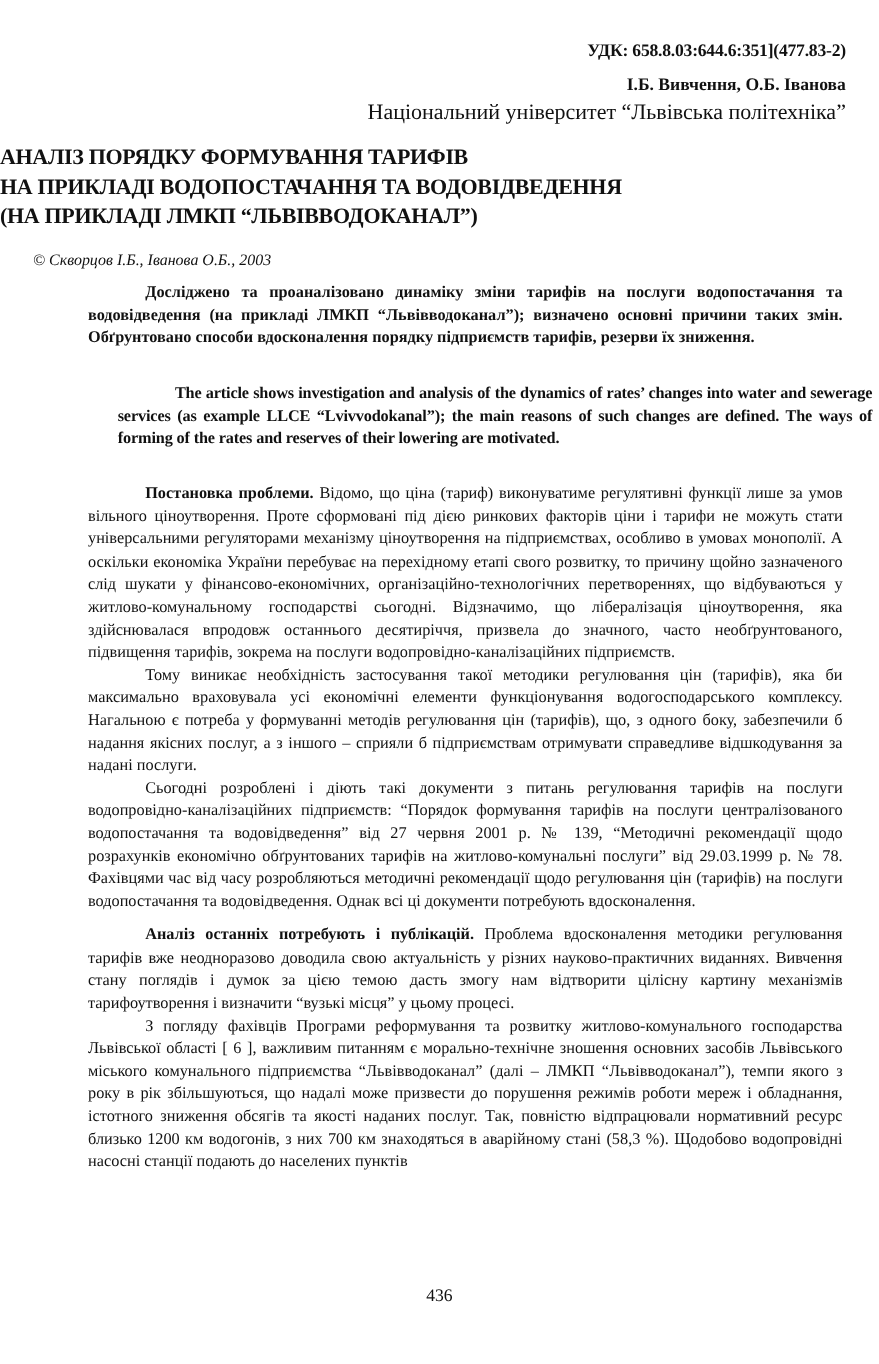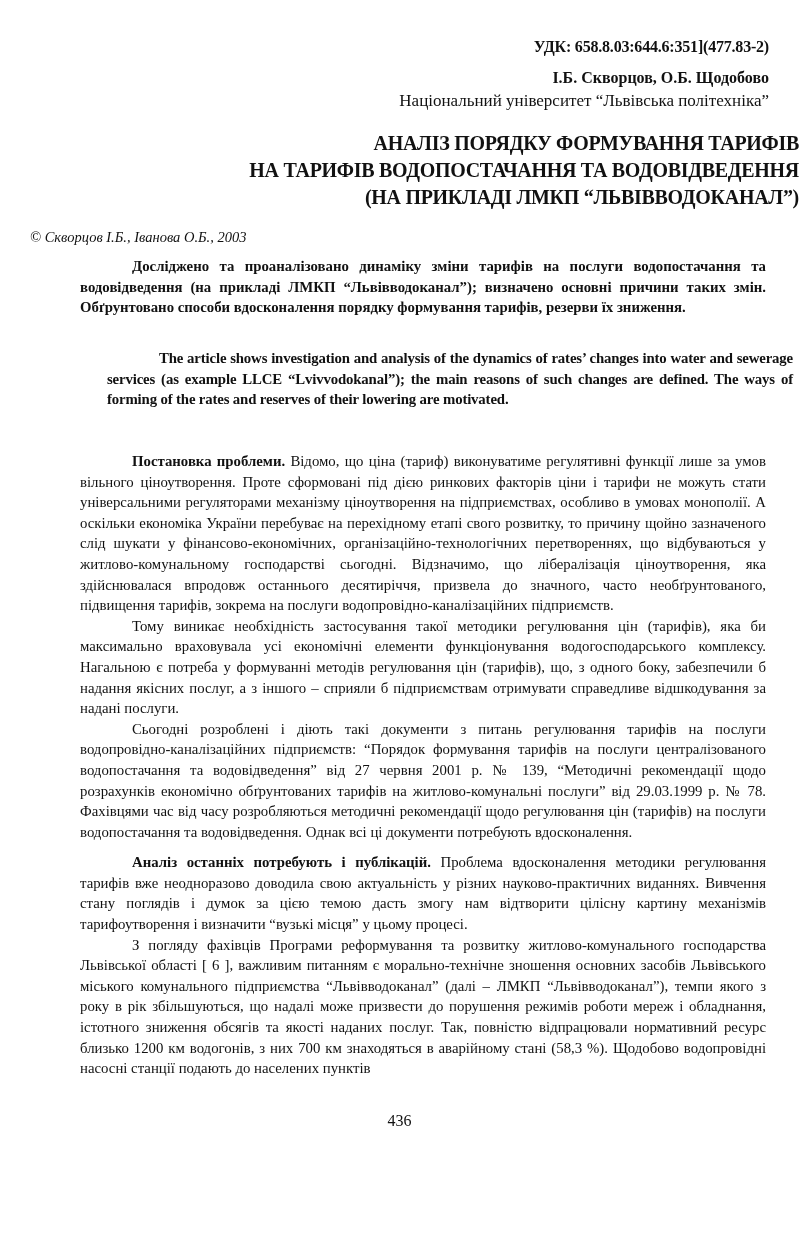--- a/index.html
+++ b/index.html
@@ -1,50 +1,50 @@
 <!DOCTYPE html>
 <html><head>
 <meta charset="utf-8">
 <style>
   html, body { margin: 0; padding: 0; background: #ffffff; }
   body { width: 799px; height: 1240px; position: relative; overflow: hidden; color: #111; font-family: "Liberation Serif", serif; }
   .page { position: absolute; left: 0; top: 0; width: 799px; height: 1240px; }
   .right-block { position: absolute; right: 30px; text-align: right; }
   .udc { top: 38px; font-weight: bold; font-size: 16px; letter-spacing: -0.2px; }
   .authors { top: 69px; font-weight: bold; font-size: 16px; }
-  .affil { top: 91px; font-size: 17px; }
-  .title { position: absolute; left: 0; width: 799px; top: 130px; text-align: right; font-weight: bold; font-size: 20px; line-height: 27px; letter-spacing: -0.3px; }
+  .affil { top: 91px; font-size: 20px; }
+  .title { position: absolute; left: 0; width: 799px; top: 130px; text-align: left; font-weight: bold; font-size: 20px; line-height: 27px; letter-spacing: -0.3px; }
   .copyright { position: absolute; left: 30px; top: 229px; font-style: italic; font-size: 14.5px; }
   .abstract { position: absolute; left: 80px; width: 686px; font-weight: bold; font-size: 14.8px; line-height: 20.5px; text-align: justify; text-indent: 52px; }
   .abs-ua { top: 256px; }
   .abs-en { top: 348px; letter-spacing: -0.15px; margin-left: 27px; }
-  .body { position: absolute; left: 80px; width: 686px; top: 439px; font-size: 14.8px; line-height: 20.6px; text-align: justify; margin-top: 12px; }
+  .body { position: absolute; left: 80px; width: 686px; top: 439px; font-size: 14.8px; line-height: 20.6px; text-align: justify; }
   .body p { margin: 0; text-indent: 52px; }
   .body p.gap { margin-top: 10px; }
   .lead { font-weight: bold; }
-  .page-number { position: absolute; left: 0; width: 799px; top: 1112px; text-align: center; font-size: 16px; }
+  .page-number { position: absolute; left: 0; width: 799px; top: 1170px; text-align: center; font-size: 16px; }
 </style>
 </head>
 <body>
 
 <div class="page">
 
   <div class="right-block udc">УДК: 658.8.03:644.6:351](477.83-2)</div>
-  <div class="right-block authors">І.Б. Скворцов, О.Б. Щодобово</div>
+  <div class="right-block authors">І.Б. Вивчення, О.Б. Іванова</div>
   <div class="right-block affil">Національний університет “Львівська політехніка”</div>
 
   <div class="title">
     <div>АНАЛІЗ ПОРЯДКУ ФОРМУВАННЯ ТАРИФІВ</div>
-    <div>НА ТАРИФІВ ВОДОПОСТАЧАННЯ ТА ВОДОВІДВЕДЕННЯ</div>
+    <div>НА ПРИКЛАДІ ВОДОПОСТАЧАННЯ ТА ВОДОВІДВЕДЕННЯ</div>
     <div>(НА ПРИКЛАДІ ЛМКП “ЛЬВІВВОДОКАНАЛ”)</div>
   </div>
 
   <div class="copyright">© Скворцов І.Б., Іванова О.Б., 2003</div>
 
-  <div class="abstract abs-ua">Досліджено та проаналізовано динаміку зміни тарифів на послуги водопостачання та водовідведення (на прикладі ЛМКП “Львівводоканал”); визначено основні причини таких змін. Обґрунтовано способи вдосконалення порядку формування тарифів, резерви їх зниження.</div>
+  <div class="abstract abs-ua">Досліджено та проаналізовано динаміку зміни тарифів на послуги водопостачання та водовідведення (на прикладі ЛМКП “Львівводоканал”); визначено основні причини таких змін. Обґрунтовано способи вдосконалення порядку підприємств тарифів, резерви їх зниження.</div>
   <div class="abstract abs-en">The article shows investigation and analysis of the dynamics of rates’ changes into water and sewerage services (as example LLCE “Lvivvodokanal”); the main reasons of such changes are defined. The ways of forming of the rates and reserves of their lowering are motivated.</div>
 
   <div class="body">
     <p><span class="lead">Постановка проблеми.</span><span> Відомо, що ціна (тариф) виконуватиме регулятивні функції лише за умов вільного ціноутворення. Проте сформовані під дією ринкових факторів ціни і тарифи не можуть стати універсальними регуляторами механізму ціноутворення на підприємствах, особливо в умовах монополії. А оскільки економіка України перебуває на перехідному етапі свого розвитку, то причину щойно зазначеного слід шукати у фінансово-економічних, організаційно-технологічних перетвореннях, що відбуваються у житлово-комунальному господарстві сьогодні. Відзначимо, що лібералізація ціноутворення, яка здійснювалася впродовж останнього десятиріччя, призвела до значного, часто необґрунтованого, підвищення тарифів, зокрема на послуги водопровідно-каналізаційних підприємств.</span></p>
     <p>Тому виникає необхідність застосування такої методики регулювання цін (тарифів), яка би максимально враховувала усі економічні елементи функціонування водогосподарського комплексу. Нагальною є потреба у формуванні методів регулювання цін (тарифів), що, з одного боку, забезпечили б надання якісних послуг, а з іншого – сприяли б підприємствам отримувати справедливе відшкодування за надані послуги.</p>
     <p>Сьогодні розроблені і діють такі документи з питань регулювання тарифів на послуги водопровідно-каналізаційних підприємств: “Порядок формування тарифів на послуги централізованого водопостачання та водовідведення” від 27 червня 2001 р. № 139, “Методичні рекомендації щодо розрахунків економічно обґрунтованих тарифів на житлово-комунальні послуги” від 29.03.1999 р. № 78. Фахівцями час від часу розробляються методичні рекомендації щодо регулювання цін (тарифів) на послуги водопостачання та водовідведення. Однак всі ці документи потребують вдосконалення.</p>
     <p class="gap"><span class="lead">Аналіз останніх потребують і публікацій.</span><span> Проблема вдосконалення методики регулювання тарифів вже неодноразово доводила свою актуальність у різних науково-практичних виданнях. Вивчення стану поглядів і думок за цією темою дасть змогу нам відтворити цілісну картину механізмів тарифоутворення і визначити “вузькі місця” у цьому процесі.</span></p>
     <p>З погляду фахівців Програми реформування та розвитку житлово-комунального господарства Львівської області [ 6 ], важливим питанням є морально-технічне зношення основних засобів Львівського міського комунального підприємства “Львівводоканал” (далі – ЛМКП “Львівводоканал”), темпи якого з року в рік збільшуються, що надалі може призвести до порушення режимів роботи мереж і обладнання, істотного зниження обсягів та якості наданих послуг. Так, повністю відпрацювали нормативний ресурс близько 1200 км водогонів, з них 700 км знаходяться в аварійному стані (58,3 %). Щодобово водопровідні насосні станції подають до населених пунктів</p>
   </div>
 

